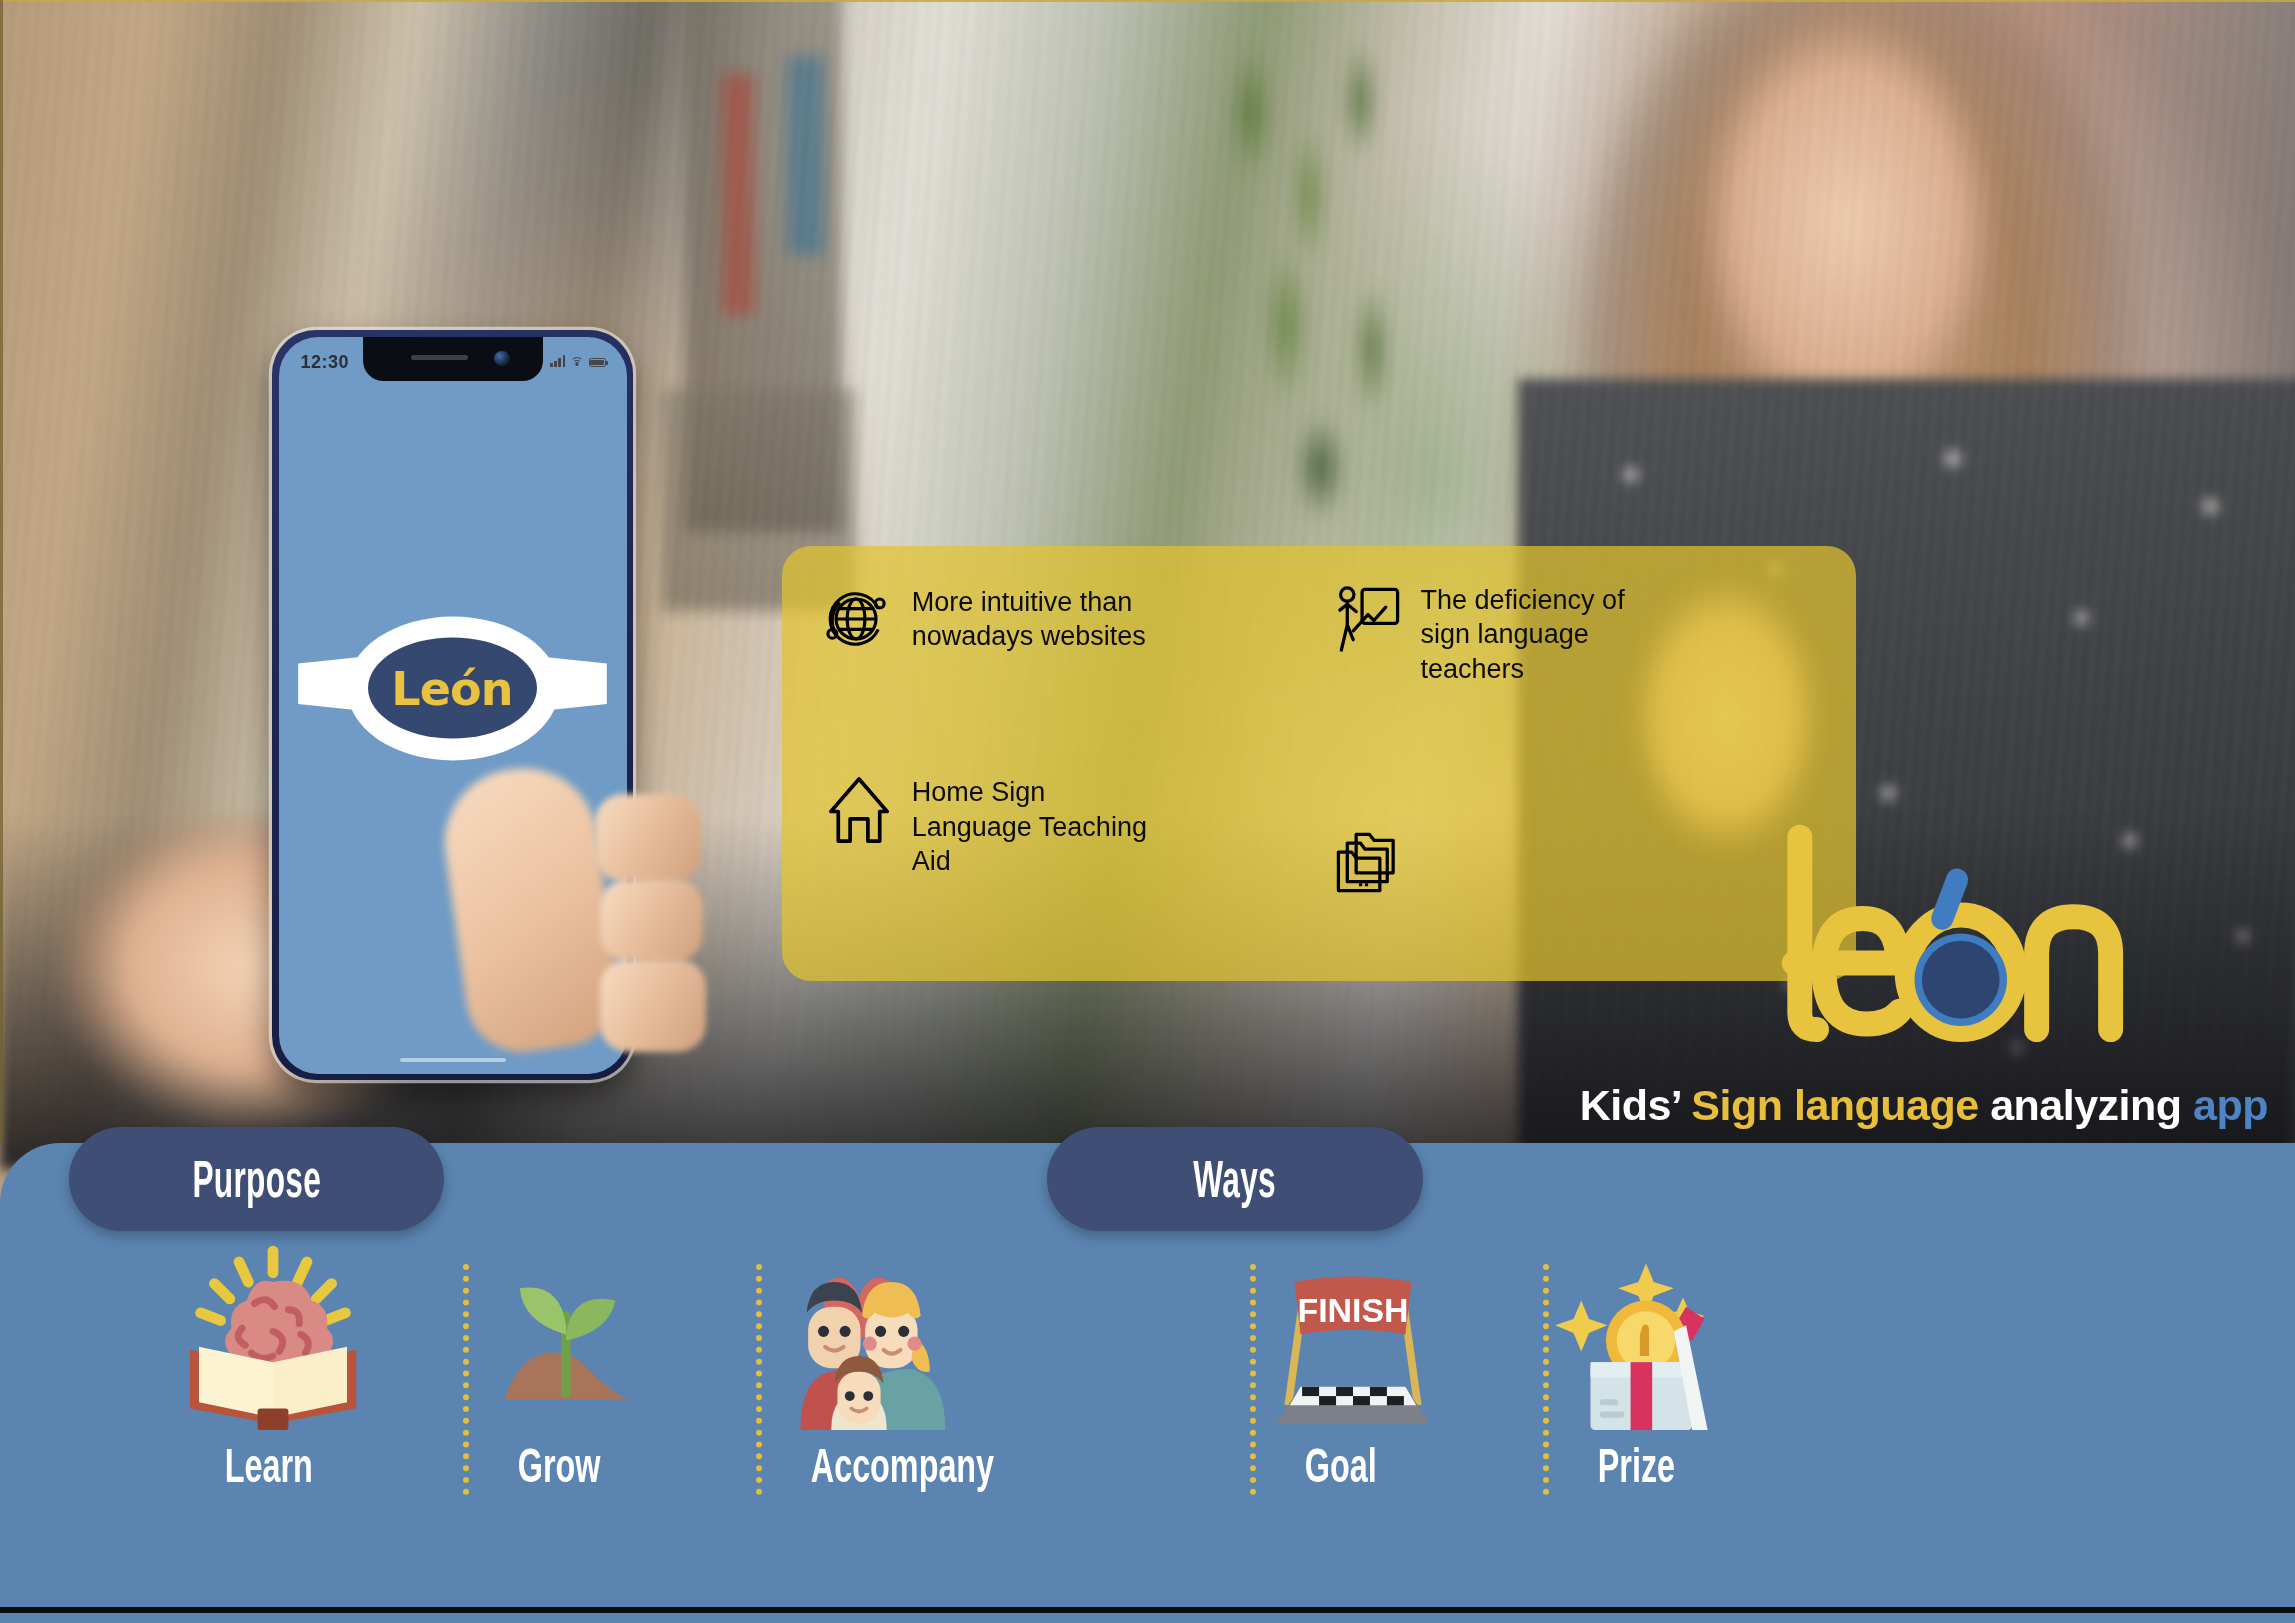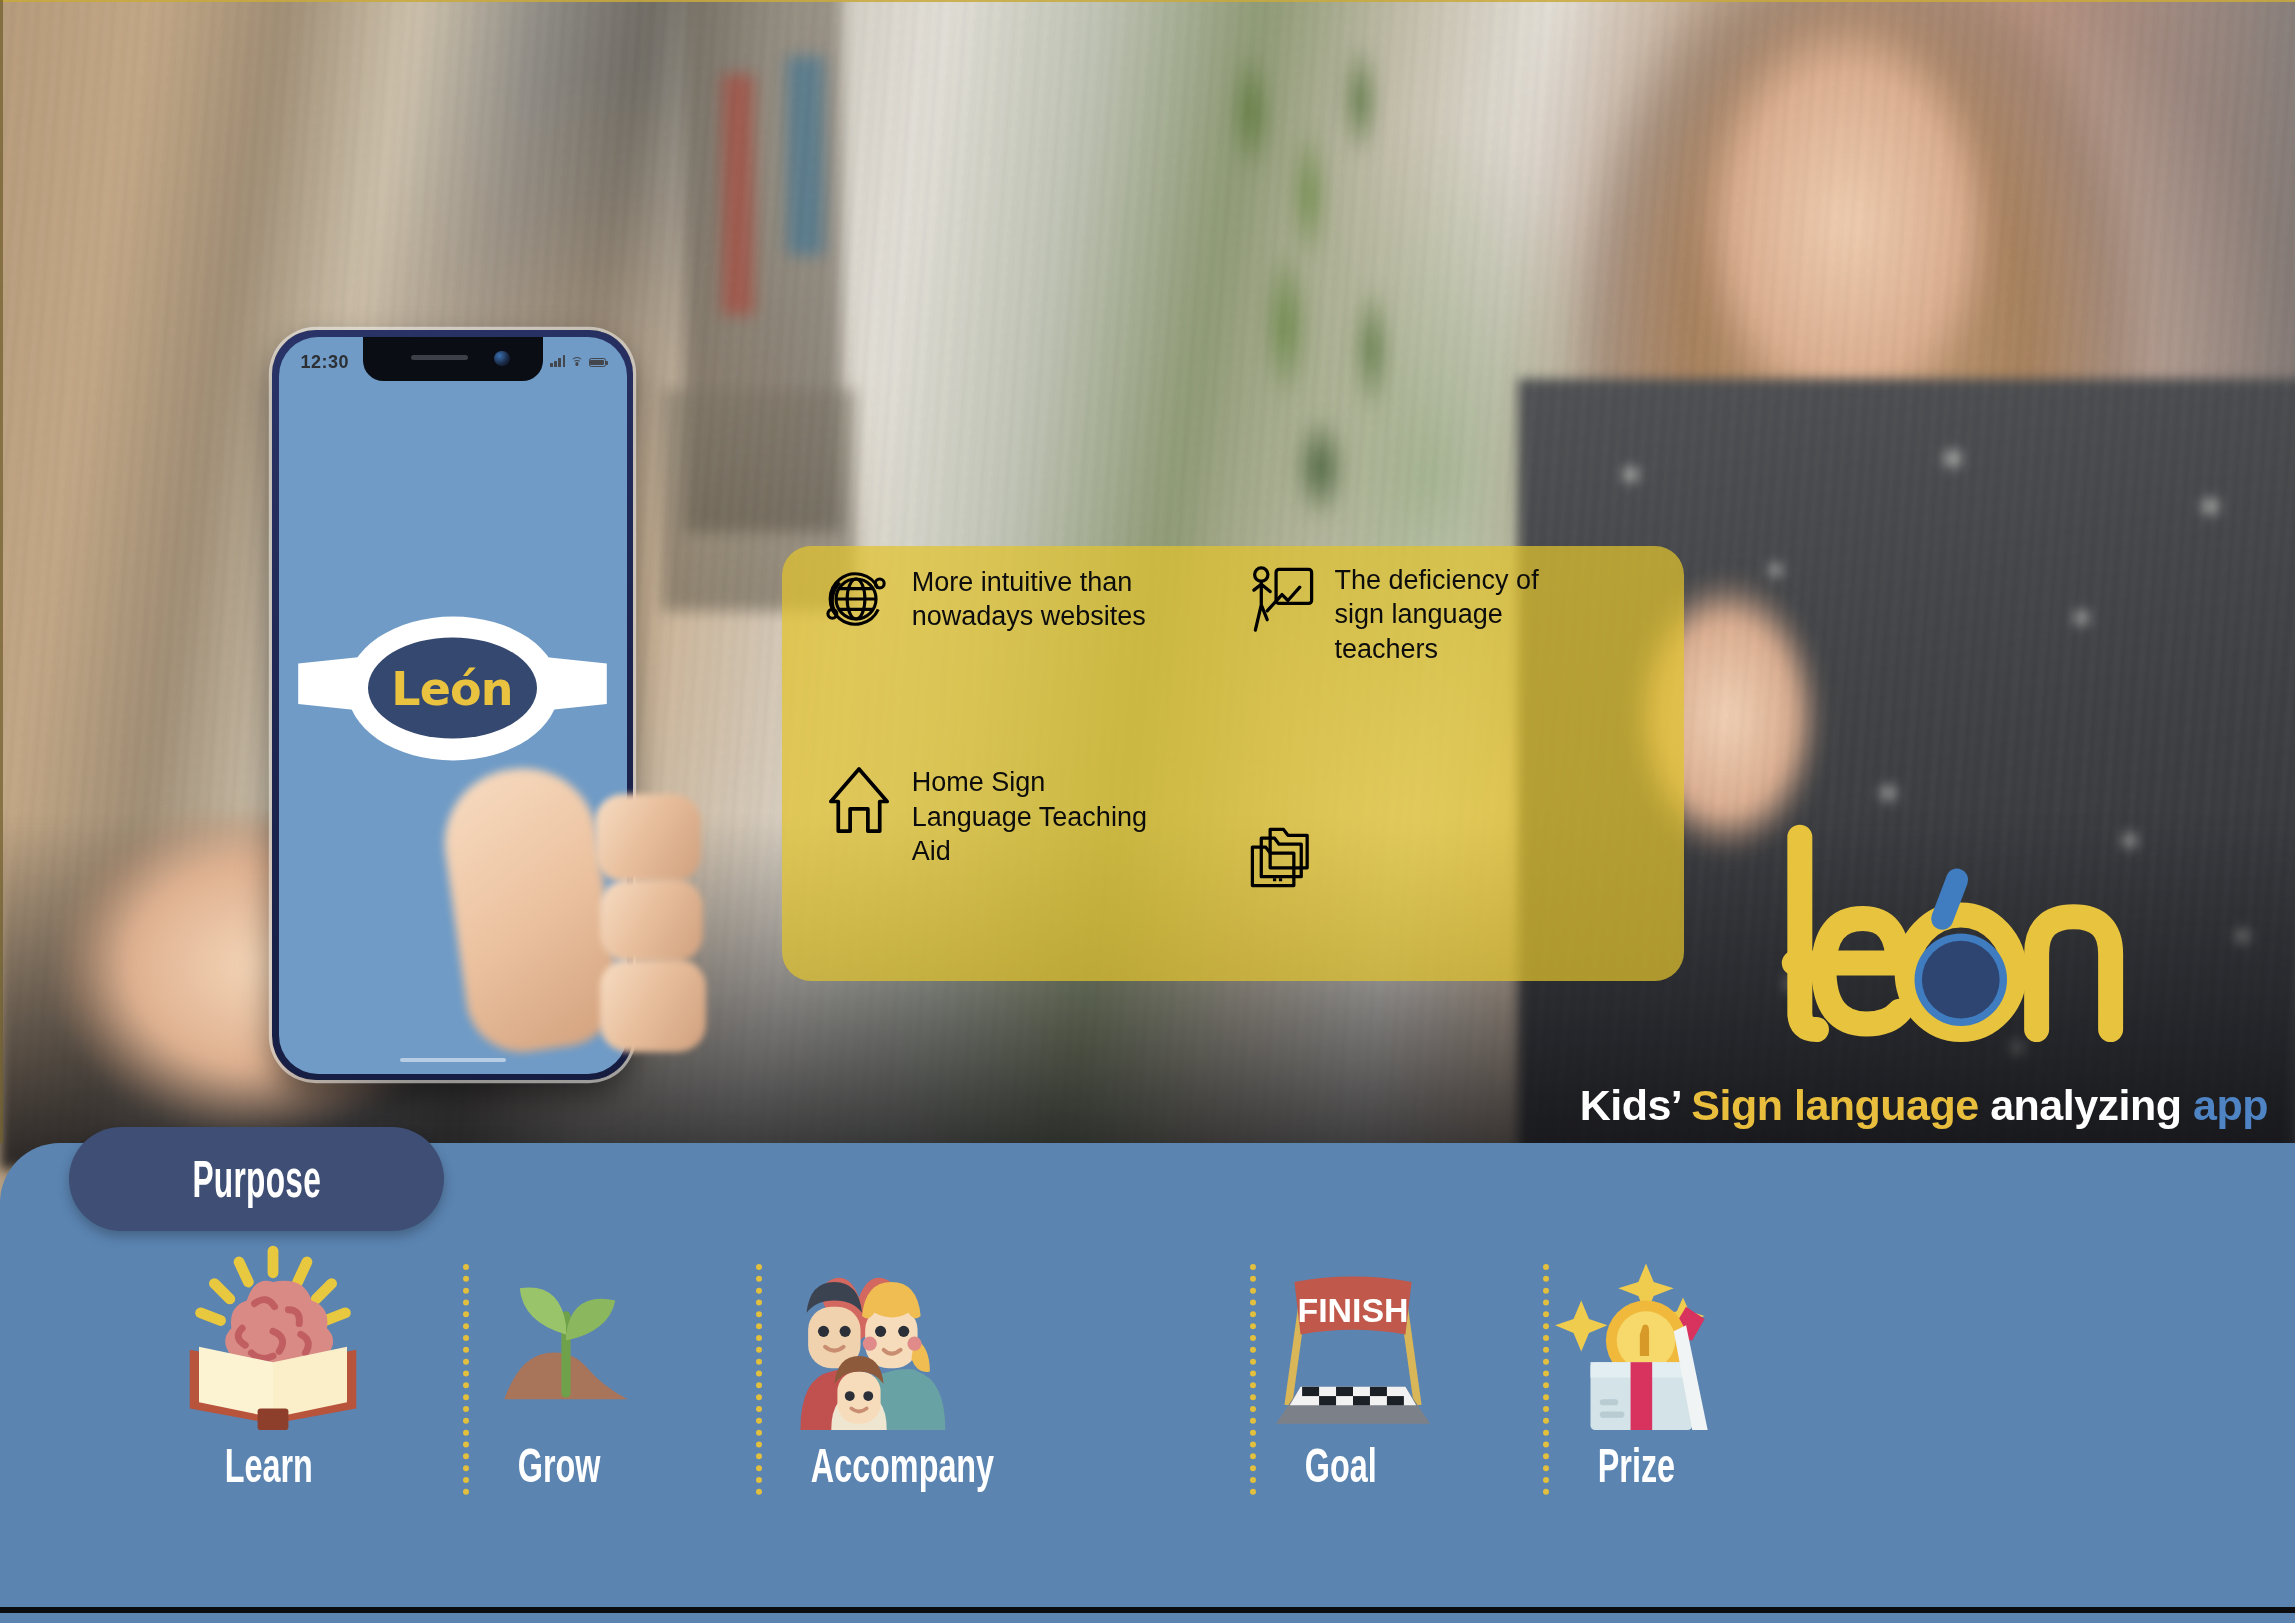--- a/index.html
+++ b/index.html
@@ -171,25 +171,25 @@
   }
   .thumb {
     position:absolute; left:454px; top:768px; width:153px; height:282px;
     border-radius:74px 74px 56px 56px;
     background:linear-gradient(150deg,#f8dcc2 0%,#ecc3a1 50%,#d2a07c 100%);
     filter:blur(4.2px); transform:rotate(-8deg);
   }
 
   
   .ycard {
-    position:absolute; left:782px; top:546px; width:902px; height:435px;
+    position:absolute; left:782px; top:546px; width:1074px; height:435px;
     background:rgba(226,196,46,.72); border-radius:29px;
     backdrop-filter:blur(0.9px);
     display:grid; grid-template-columns:1fr 1fr; grid-template-rows:1fr 1fr;
-    padding:16px 32px 32px 40px; gap:14px 15.7px;
+    padding:36px 32px 32px 40px; gap:14px 15.7px;
   }
   .feat { display:flex; align-items:flex-start; gap:15.7px; }
   .feat-ico { flex:0 0 auto; width:74px; height:74px; }
   .feat-ico svg { width:100%; height:100%; display:block; }
   .feat-txt {
     font-size:27px; line-height:1.28; color:#0c0c0c; font-weight:500;
     font-family:"Liberation Sans", sans-serif; padding-top:2.8px; max-width:259px;
   }
   .feat.r2 .feat-txt { padding-top:0.9px; }
   .feat.r2c2 { align-items:center; }
@@ -387,20 +387,23 @@
   <div class="tagline">
     <span>Kids’ </span><span class="y">Sign language</span><span> analyzing </span><span class="b">app</span>
   </div>
 
   <div class="blue-panel">
     <div class="panel-bottom-line"></div>
   </div>
 
   <div class="pill" id="pill-purpose">
     <span>Purpose</span>
+  </div>
+  <div class="pill" id="pill-ways">
+    <span>Ways</span>
   </div>
 
   <div class="items">
 
     <div class="grp" id="grp-purpose">
 
       <div class="item">
         <div class="item-ico">
           <svg viewBox="0 0 120 120">
             <g stroke="#e8c83e" stroke-width="7" stroke-linecap="round">

